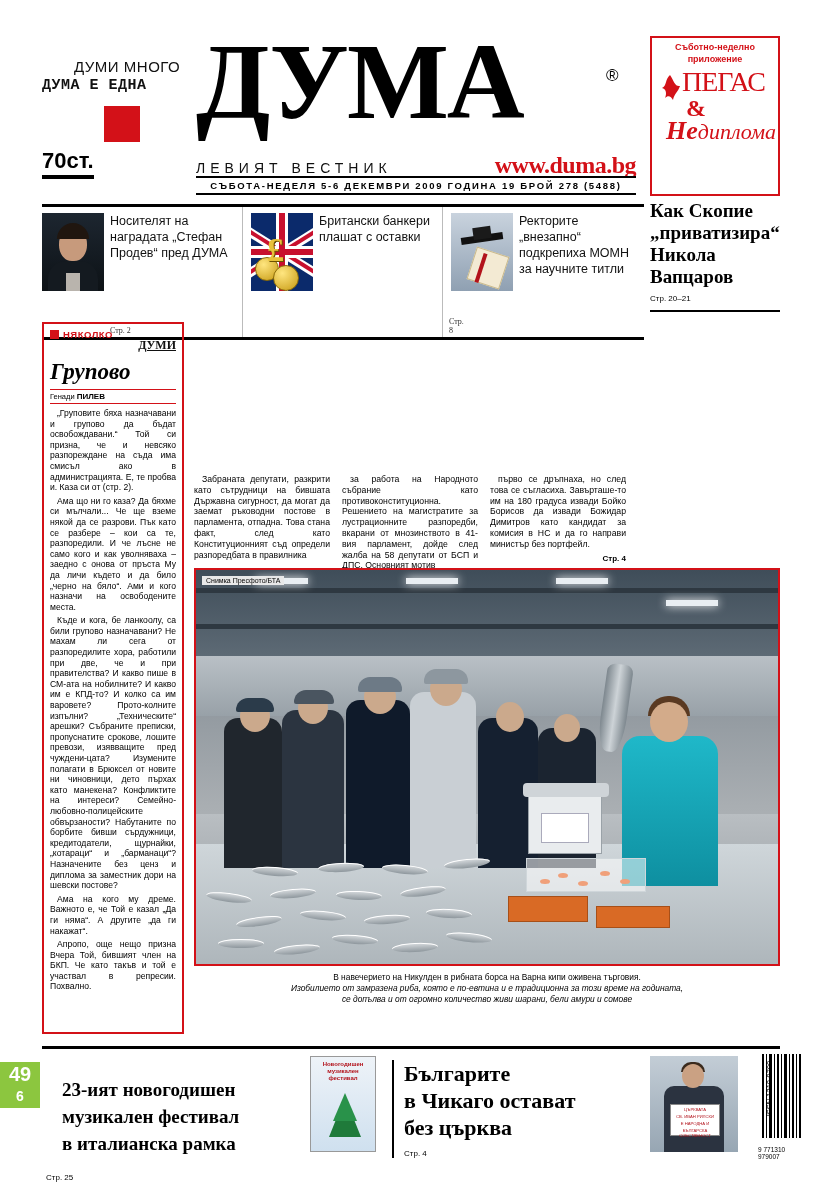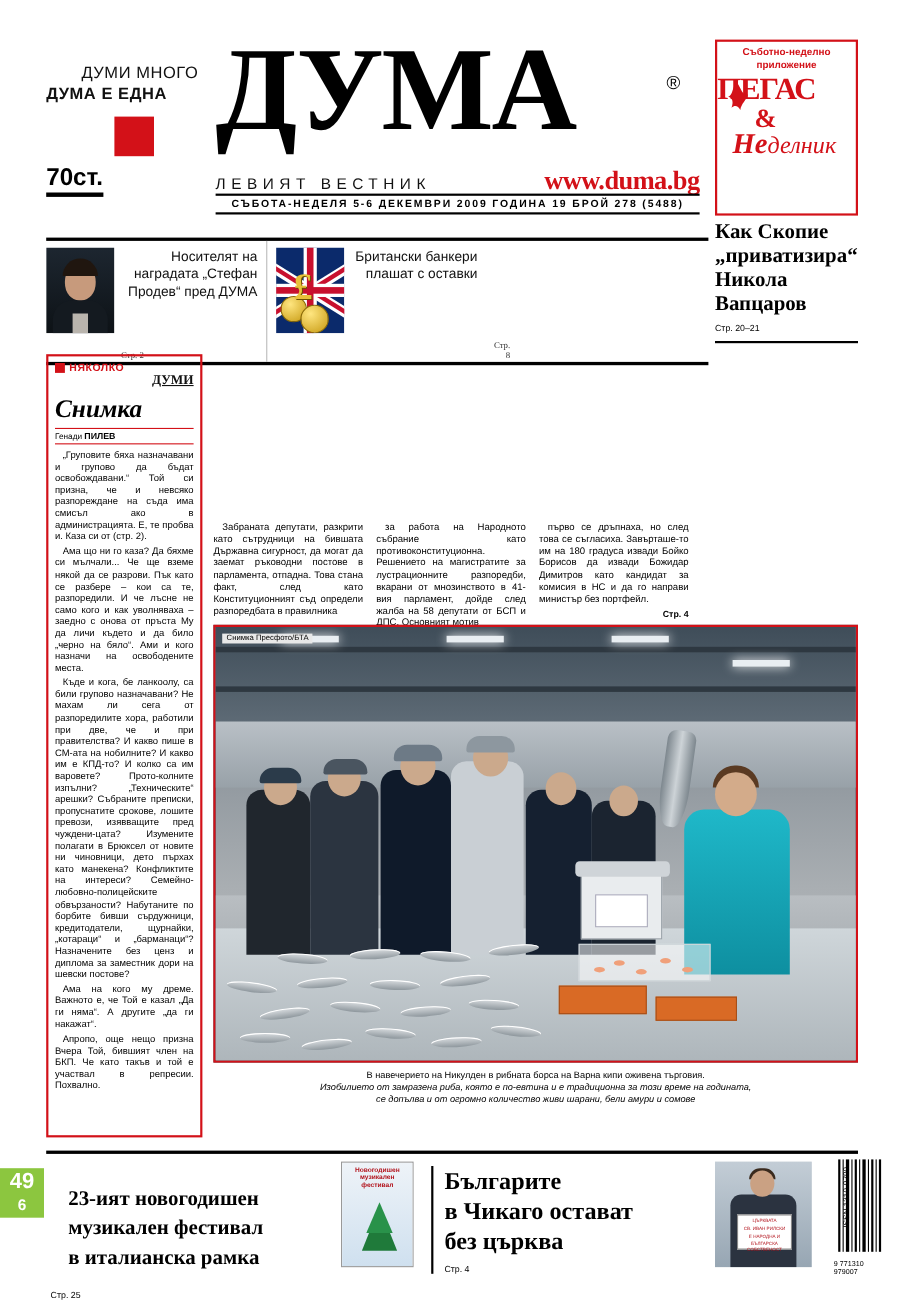--- a/index.html
+++ b/index.html
@@ -10,21 +10,21 @@
     font-family: "Liberation Serif", serif;
     color: #000;
     overflow: hidden;
   }
   .page { position: relative; width: 822px; height: 1191px; background:#fff; }
 
   
   .masthead { position: relative; height: 196px; }
   .slogan { position: absolute; left: 42px; top: 58px; width: 160px; }
   .slogan-l1 { font-family: "Liberation Sans", sans-serif; font-size: 15px; letter-spacing:.5px; font-weight:400; color:#111;margin-left:32px; }
-  .slogan-l2 { font-family: Liberation Sans, sans-serif; font-size: 15px; letter-spacing:.5px; font-weight:700; color:#111; margin-top:2px;}
+  .slogan-l2 { font-family: Liberation Mono, monospace; font-size: 15px; letter-spacing:.5px; font-weight:700; color:#111; margin-top:2px;}
   .price-box { position:absolute; left:42px; top:148px; font-family:"Liberation Sans", sans-serif; font-weight:700; font-size:22px; }
   .price-box .pb { border-bottom: 4px solid #000; padding-bottom:2px; }
   .red-square { position:absolute; left:104px; top:106px; width:36px; height:36px; background:#d31118; }
 
   .logo-wrap { position:absolute; left:196px; top:30px; width:440px; }
   .logo-text {
     font-family: "Liberation Serif", serif;
     font-weight: 700;
     font-size: 108px;
     line-height: 104px;
@@ -39,28 +39,28 @@
   .issue-line {
     position:absolute; left:196px; top:176px; width:440px;
     border-top:2px solid #000; border-bottom:2px solid #000;
     font-family:"Liberation Sans",sans-serif; font-size:9.5px; letter-spacing:1.7px;
     padding:2px 0 2px 0; text-align:center; font-weight:700;
   }
 
   
   .pegas { position:absolute; left:650px; top:36px; width:130px; height:160px; border:2px solid #d31118; }
   .pegas-title { text-align:center; font-family:"Liberation Sans",sans-serif; font-size:9px; font-weight:700; color:#d31118; line-height:12px; padding:3px 2px 2px; }
-  .pegas-logo { font-family:"Liberation Serif",serif; font-weight:700; font-size:28px; color:#d31118; letter-spacing:-1px; line-height:30px;}
+  .pegas-logo { font-family:"Liberation Serif",serif; font-weight:400; font-size:28px; color:#d31118; letter-spacing:-1px; padding-left:30px; line-height:30px;}
   .pegas-amp { font-family:"Liberation Serif",serif; font-weight:700; font-size:24px; color:#d31118; padding-left:34px; line-height:22px;}
   .pegas-ned { font-family:"Liberation Serif",serif; font-style:italic; font-size:22px; color:#d31118; padding-left:14px; line-height:24px;}
   .pegas-ned b { font-size:26px; }
   .pegas-bird { position:absolute; left:6px; top:36px; width:24px; height:34px; }
 
   
-  .teasers { position:absolute; left:42px; top:216px; width:602px; height:116px; border-top:3px solid #000; border-bottom:3px solid #000; display:flex;text-align:right; }
+  .teasers { position:absolute; left:42px; top:204px; width:602px; height:136px; border-top:3px solid #000; border-bottom:3px solid #000; display:flex; }
   .teaser { position:relative; padding:6px 8px 0 0; display:flex; }
   .t1 { width:200px; }
   .t2 { width:200px; border-left:1px solid #bbb; padding-left:8px;}
   .t3 { width:200px; border-left:1px solid #bbb; padding-left:8px;}
   .teaser-txt { font-family:"Liberation Sans",sans-serif; font-size:12.5px; line-height:16px; color:#111; }
   .teaser-page { position:absolute; bottom:2px; font-family:Liberation Serif, serif; font-size:8px; color:#333; }
   .thumb { width:62px; height:78px; flex:0 0 62px; margin-right:6px; overflow:hidden; position:relative; }
 
   
   .skopje { position:absolute; left:650px; top:200px; width:130px; height:112px; border-bottom:2px solid #000; }
@@ -215,21 +215,21 @@
       <div class="pegas-title">
         <div>Съботно-неделно</div>
         <div>приложение</div>
       </div>
       <svg class="pegas-bird" viewBox="0 0 24 34">
         <path d="M12 1 C7 5 9 12 4 14 C8 15 9 19 7 24 C10 21 13 22 15 26 C16 20 20 18 22 12 C17 13 16 7 12 1Z" fill="#d31118"></path>
       </svg>
       <div class="pegas-logo">ПЕГАС</div>
       <div class="pegas-amp">&amp;</div>
       <div class="pegas-ned">
-        <b>Не</b><span>делник</span>
+        <b>Не</b><span>диплома</span>
       </div>
     </div>
   </div>
 
   <div class="teasers">
 
     <div class="teaser t1">
       <div class="thumb">
         <div class="ph portrait">
           <div class="body"></div>
@@ -255,41 +255,53 @@
             <div class="hbarr"></div>
           <div class="coin" style="left:4px;top:44px;width:24px;height:24px;"></div>
           <div class="coin" style="left:22px;top:52px;width:26px;height:26px;"></div>
           <div class="poundsym">£</div>
         </div>
       </div>
       <div class="teaser-txt">Британски банкери плашат с оставки</div>
       <div class="teaser-page" style="left:206px;">Стр. 8</div>
     </div>
 
+    <div class="teaser t3">
+      <div class="thumb">
+        <div class="ph gradbox">
+          <div class="cap"></div>
+            <div class="cap2"></div>
+            <div class="scroll"></div>
+            <div class="ribbon"></div>
+        </div>
+      </div>
+      <div class="teaser-txt">Ректорите „внезапно“ подкрепиха МОМН за научните титли</div>
+
+    </div>
   </div>
 
   <div class="skopje">
     <h3>
       <span>Как Скопие</span><br>
       <span>„приватизира“</span><br>
       <span>Никола</span><br>
       <span>Вапцаров</span>
     </h3>
     <div class="pg">Стр. 20–21</div>
   </div>
 
   <div class="body-area">
 
     <div class="edit-col">
       <div class="edit-kicker">
         <span class="kick-sq"></span>
         <span class="kick-t1">НЯКОЛКО</span>
       </div>
       <div class="kick-t2">ДУМИ</div>
-      <div class="edit-title">Снимка</div>
+      <div class="edit-title">Групово</div>
       <div class="edit-author">
         <span>Генади</span>
         <b>ПИЛЕВ</b>
       </div>
       <div class="edit-body">
         <p>„Груповите бяха назначавани и групово да бъдат освобождавани.“ Той си призна, че и невсяко разпореждане на съда има смисъл ако в администрацията. Е, те пробва и. Каза си от (стр. 2).</p>
         <p>Ама що ни го каза? Да бяхме си мълчали... Че ще вземе някой да се разрови. Пък като се разбере – кои са те, разпоредили. И че лъсне не само кого и как уволняваха – заедно с онова от пръста Му да личи където и да било „черно на бяло“. Ами и кого назначи на освободените места.</p>
         <p>Къде и кога, бе ланкоолу, са били групово назначавани? Не махам ли сега от разпоредилите хора, работили при две, че и при правителства? И какво пише в СМ-ата на нобилните? И какво им е КПД-то? И колко са им варовете? Прото-колните изпълни? „Техническите“ арешки? Събраните преписки, пропуснатите срокове, лошите превози, изявващите пред чуждени-цата? Изумените полагати в Брюксел от новите ни чиновници, дето пърхах като манекена? Конфликтите на интереси? Семейно-любовно-полицейските обвързаности? Набутаните по борбите бивши сърдужници, кредитодатели, щурнайки, „котараци“ и „барманаци“? Назначените без ценз и диплома за заместник дори на шевски постове?</p>
         <p>Ама на кого му дреме. Важното е, че Той е казал „Да ги няма“. А другите „да ги накажат“.</p>
         <p>Апропо, още нещо призна Вчера Той, бившият член на БКП. Че като такъв и той е участвал в репресии. Похвално.</p>

